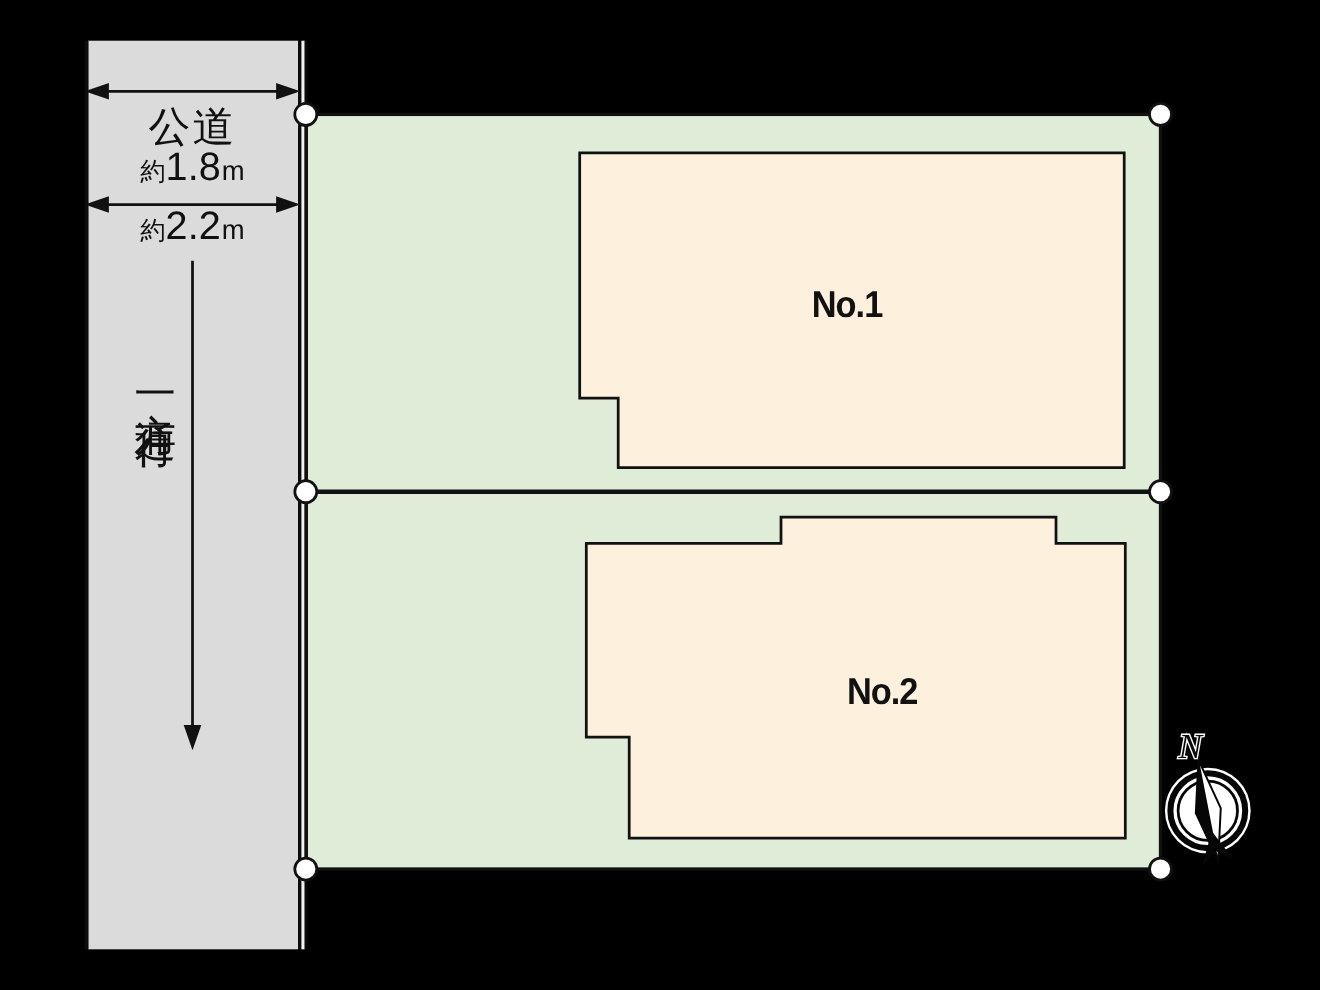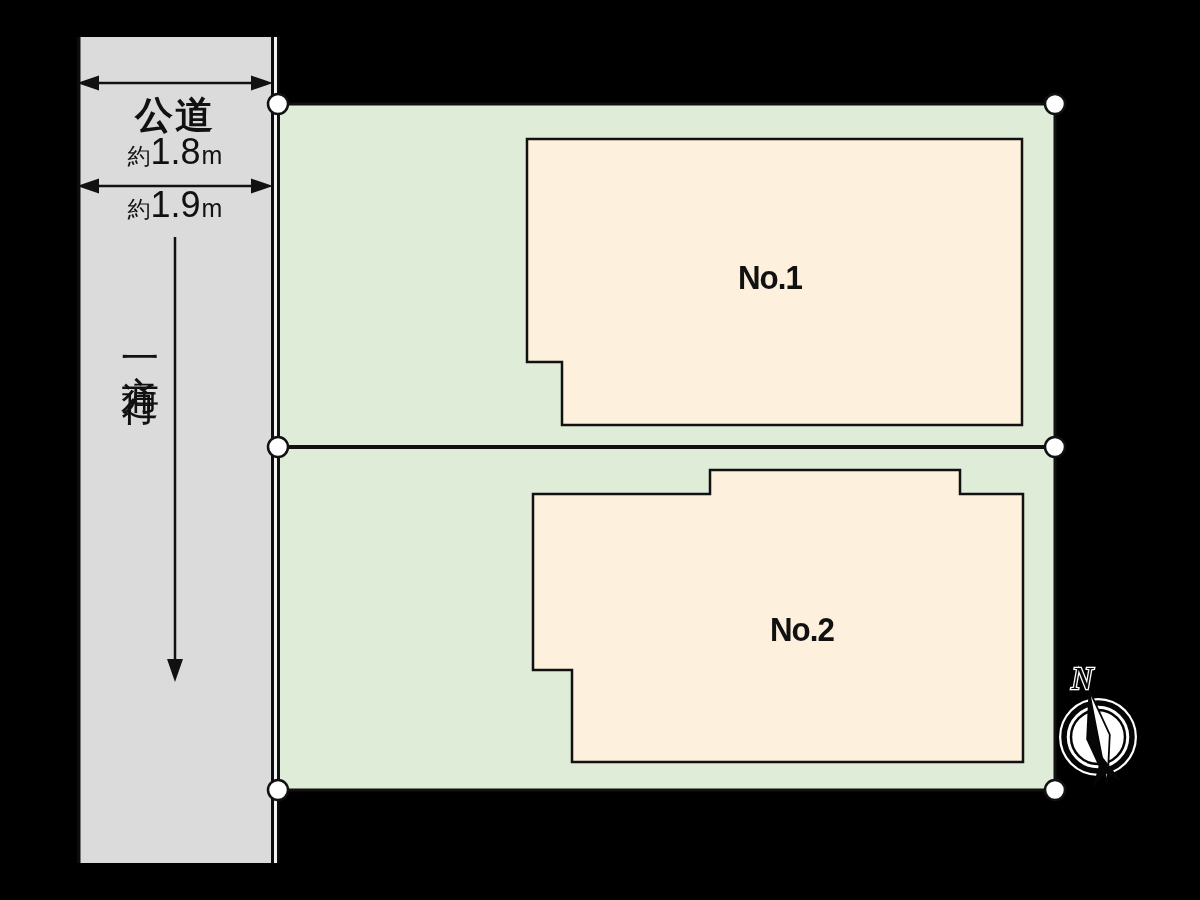--- a/index.html
+++ b/index.html
@@ -4,21 +4,21 @@
 <style>
   html,body{margin:0;padding:0;background:#000;}
   #stage{
     position:relative;width:1200px;height:900px;background:#000;
     font-family:"Liberation Sans","DejaVu Sans",sans-serif;
     overflow:hidden;
   }
   #plan-svg{position:absolute;left:0;top:0;}
   .txt{position:absolute;color:#111;}
   .road-label{left:75px;top:90px;width:200px;text-align:center;
-    font-size:38px;font-weight:700;letter-spacing:2px;}
+    font-size:38px;font-weight:400;letter-spacing:2px;}
   .measure{left:75px;top:0;width:200px;display:flex;justify-content:center;
     align-items:baseline;font-weight:500;}
   .measure .pfx{font-size:23px;}
   .measure .val{font-size:36px;}
   .measure .unit{font-size:25px;margin-left:1px;}
   #measure-top{top:131px;}
   #measure-bottom{top:184px;}
   .one-way{
     left:114px;top:338px;height:190px;
     writing-mode:vertical-rl;text-orientation:upright;
@@ -91,21 +91,21 @@
   <div class="txt road-label">公道</div>
 
   <div class="txt measure" id="measure-top">
     <span class="pfx">約</span>
       <span class="val">1.8</span>
       <span class="unit">m</span>
   </div>
 
   <div class="txt measure" id="measure-bottom">
     <span class="pfx">約</span>
-      <span class="val">1.9</span>
+      <span class="val">2.2</span>
       <span class="unit">m</span>
   </div>
 
   <div class="txt one-way">一方通行</div>
 
   <div class="txt bldg-label" id="bldg-label-1">No.1</div>
 
   <div class="txt bldg-label" id="bldg-label-2">No.2</div>
 
 </div>

